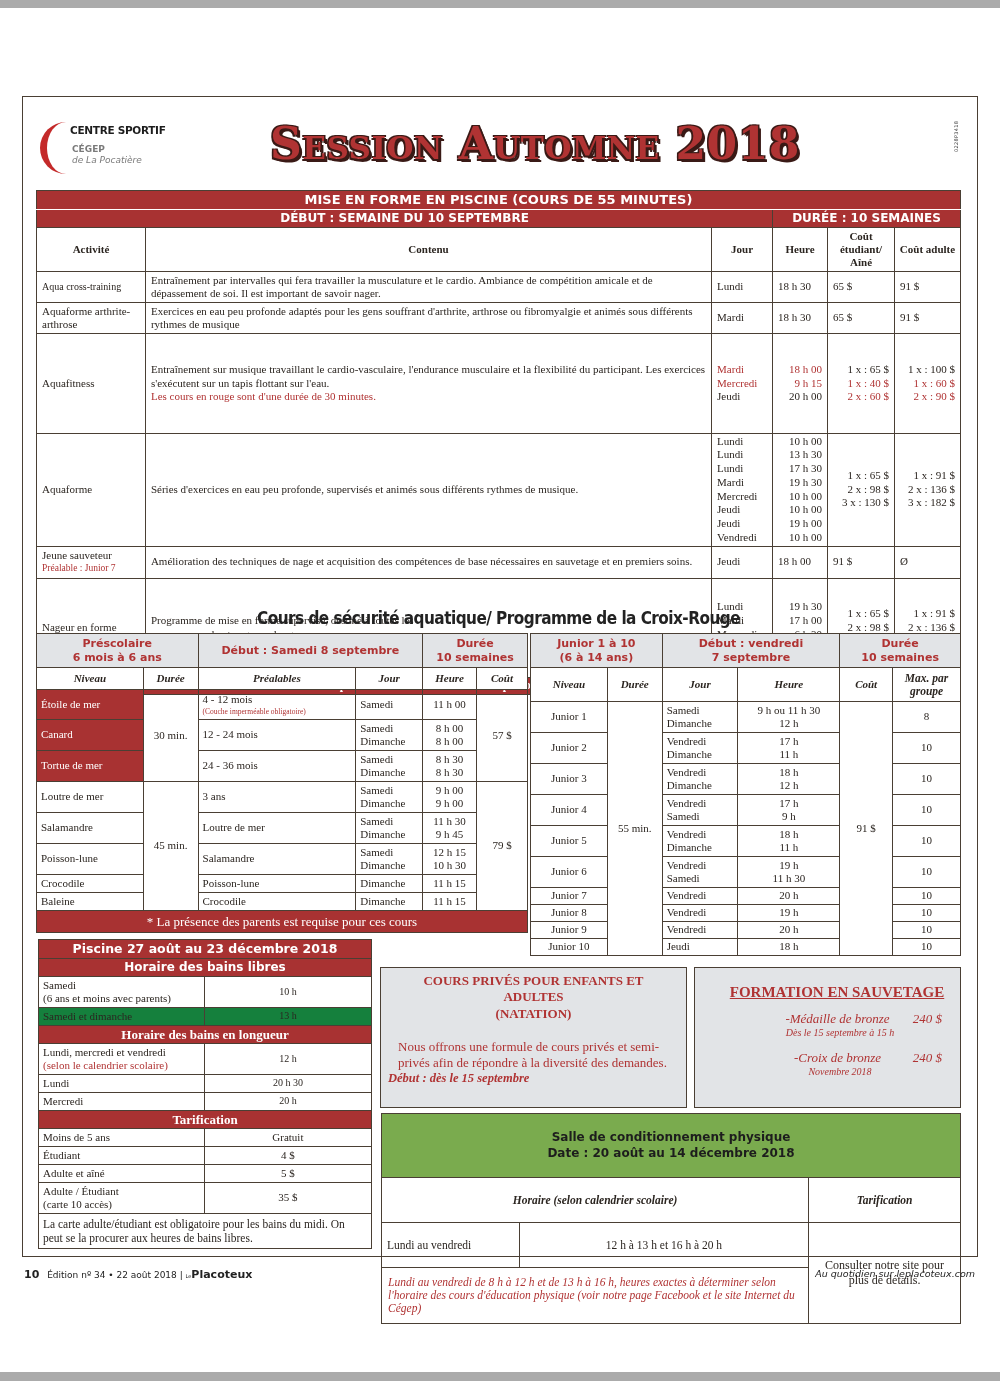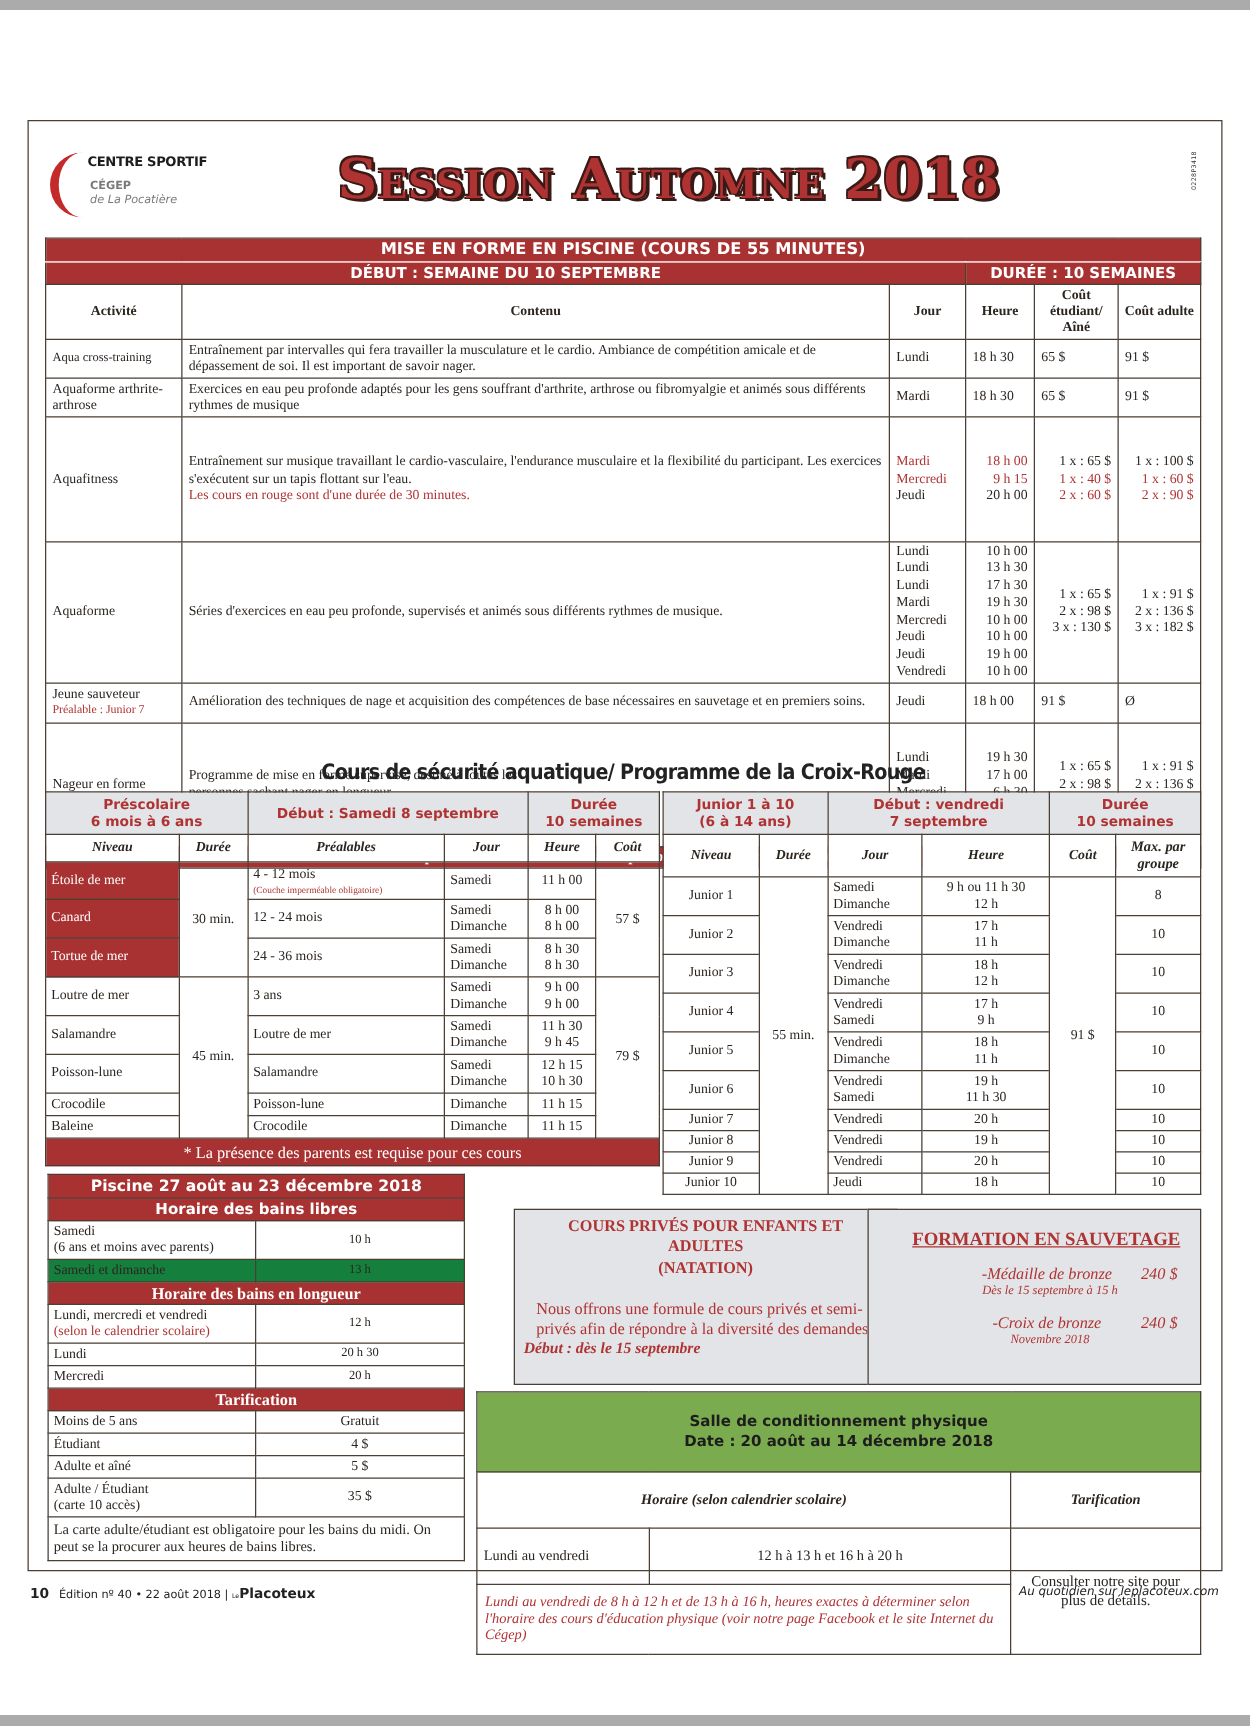--- a/index.html
+++ b/index.html
@@ -58,21 +58,21 @@
   .pis { position: absolute; left: 38px; top: 939px; width: 334px; }
   .pis .h1 { font-family: "DejaVu Sans", sans-serif; font-weight: bold; font-size: 12.5px; text-align: center; height: 19px; }
   .pis .h2 { font-family: "DejaVu Sans", sans-serif; font-weight: bold; font-size: 12px; text-align: center; height: 18px; }
   .pis .h3 { font-weight: bold; font-size: 13px; text-align: center; height: 18px; }
   .pis td { font-size: 11px; padding: 0 4px; line-height: 1.22; }
   .pis td.c { text-align: center; font-size: 10px; }
   .pis tr.hl td { background: #15803d; }
 
   
   .box { position: absolute; background: #e2e4e7; border: 1.5px solid #4a3f34; color: #b03333; }
-  .prive { left: 380px; top: 967px; width: 307px; height: 141px; margin-left: 31px; }
+  .prive { left: 380px; top: 967px; width: 307px; height: 141px; }
   .prive .ttl { text-align: center; font-size: 13px; font-weight: bold; line-height: 1.25; margin-top: 5px; }
   .prive .body { font-size: 13px; padding: 0 17px; line-height: 1.25; margin-top: 17px; }
   .prive .debut { font-style: italic; font-weight: bold; font-size: 12.5px; padding: 0 7px; }
 
   .sauv { left: 694px; top: 967px; width: 267px; height: 141px; text-align: center; }
   .sauv .ttl { font-size: 15px; font-weight: bold; text-decoration: underline; margin: 16px 0 0 19px; }
   .sauv .row { position: relative; font-style: italic; font-size: 13px; margin: 10px 0 0 20px; height: 16px; }
   .sauv .row .price { position: absolute; right: 18px; top: 0; }
   .sauv .sub { font-style: italic; font-size: 10px; margin-left: 25px; }
 
@@ -606,18 +606,18 @@
     <td rowspan="2" style="text-align:center;line-height:1.25;font-size:12px">Consulter notre site pour plus de détails.</td>
   </tr>
   <tr style="height:56px">
     <td colspan="2" class="script">Lundi au vendredi de 8 h à 12 h et de 13 h à 16 h, heures exactes à déterminer selon l'horaire des cours d'éducation physique (voir notre page Facebook et le site Internet du Cégep)</td>
   </tr>
 </tbody>
   </table>
 
 <div class="footer-l">
   <span class="pg">10</span>
-  <span>Édition nº 40  •  22 août 2018 |</span>
+  <span>Édition nº 34  •  22 août 2018 |</span>
   <span class="le">Le</span><span class="brand">Placoteux</span>
 </div>
 <div class="footer-r">Au quotidien sur leplacoteux.com</div>
 
 <div class="botbar"></div>
 
 </body></html>

